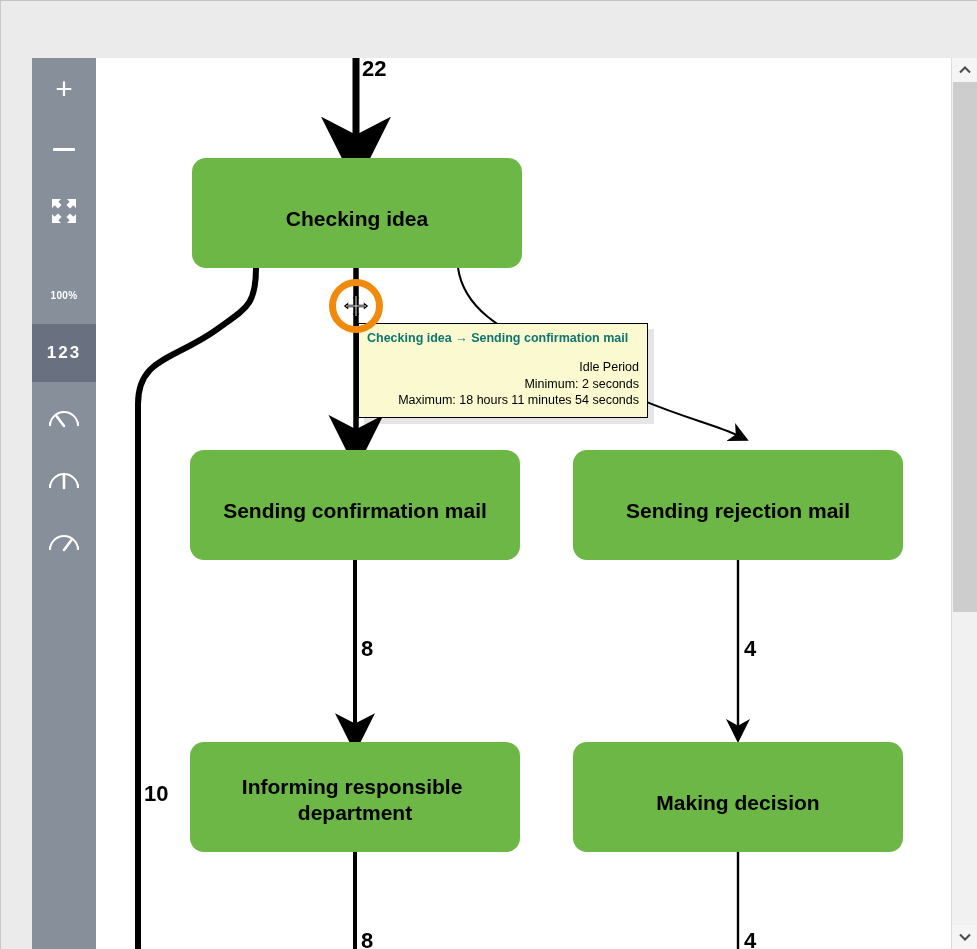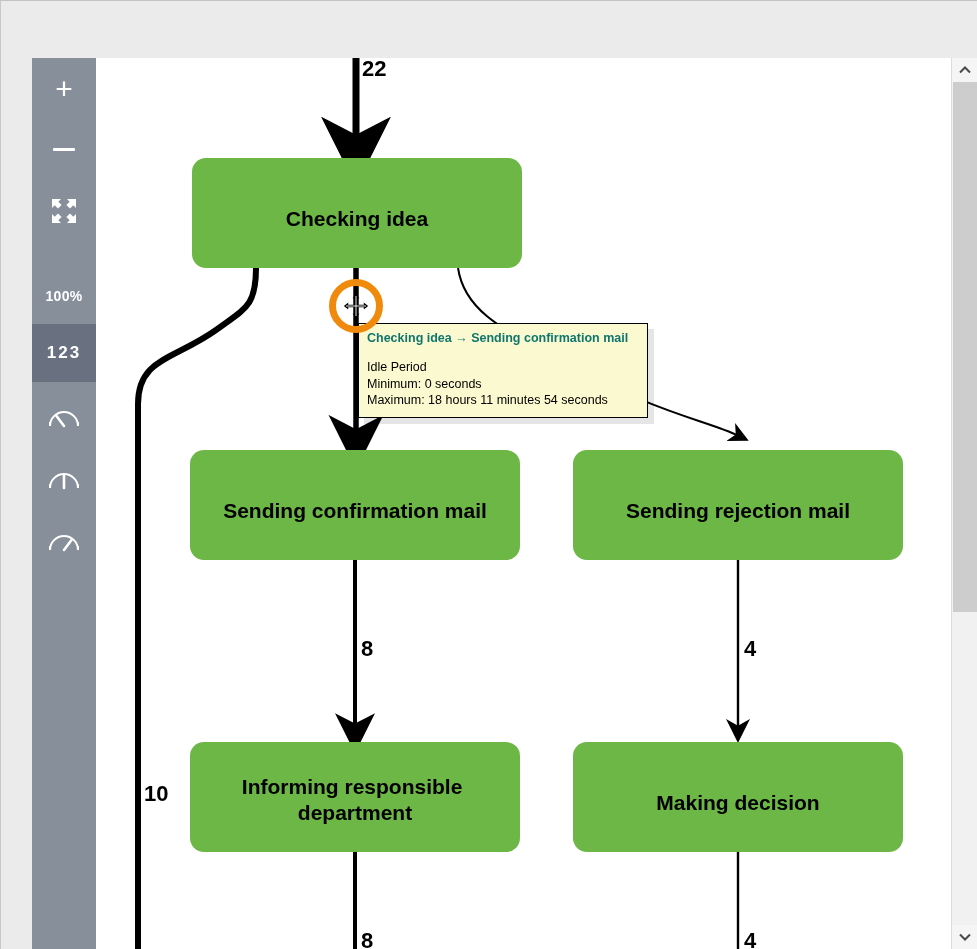--- a/index.html
+++ b/index.html
@@ -47,21 +47,21 @@
     display: flex; align-items: center; justify-content: center;
     color: #ffffff;
   }
   .tb-btn.active { background: #697180; }
   .tb-plus {
     font-size: 30px; line-height: 1; font-weight: 300; color: #fff;
   }
   .tb-minus {
     width: 22px; height: 3px; background: #fff; border-radius: 1px;
   }
-  .tb-zoomtext { font-size: 14px; font-weight: bold; letter-spacing: .3px; margin-top: 48px; }
+  .tb-zoomtext { font-size: 10px; font-weight: bold; letter-spacing: .3px; margin-top: 48px; }
   .tb-123 { font-size: 17px; font-weight: bold; letter-spacing: 2px; }
   .tb-sep {
     position: absolute; left: 0; width: 64px; height: 1px;
     background: #9aa1ac;
   }
 
   
   #tooltip {
     position: absolute;
     left: 358px; top: 323px;
@@ -70,21 +70,21 @@
     border: 1px solid #000000;
     padding: 7px 8px 8px 8px;
     box-shadow: 6px 6px 0 rgba(0,0,0,0.10);
     z-index: 40;
   }
   #tooltip .tt-title {
     font-size: 12.5px; font-weight: bold; color: #0f766e;
     white-space: nowrap; margin-bottom: 14px;
   }
   #tooltip .tt-line {
-    font-size: 12.5px; color: #000; line-height: 16.5px; white-space: nowrap;
+    font-size: 12.5px; color: #000; line-height: 16.5px; white-space: nowrap; text-align: right;
   }
 
   
   #drag-handle {
     position: absolute;
     left: 329px; top: 279px;
     width: 54px; height: 54px;
     border-radius: 50%;
     border: 7px solid #f08a0c;
     background: transparent;
@@ -190,21 +190,21 @@
 
       <text x="265" y="890" font-family="Liberation Sans, sans-serif" font-size="22" font-weight="bold" fill="#000">8</text>
 
       <text x="648" y="890" font-family="Liberation Sans, sans-serif" font-size="22" font-weight="bold" fill="#000">4</text>
     </svg>
   </div>
 
   <div id="tooltip">
     <div class="tt-title">Checking idea → Sending confirmation mail</div>
     <div class="tt-line">Idle Period</div>
-    <div class="tt-line">Minimum: 0 seconds</div>
+    <div class="tt-line">Minimum: 2 seconds</div>
     <div class="tt-line">Maximum: 18 hours 11 minutes 54 seconds</div>
   </div>
 
   <div id="drag-handle"></div>
   <svg id="move-cursor" viewBox="0 0 26 26">
     <g stroke="#000" stroke-width="2.6" fill="none" stroke-linecap="round">
       <path d="M13,3 L13,23"></path>
       <path d="M3,13 L23,13"></path>
     </g>
     <g fill="#000">

